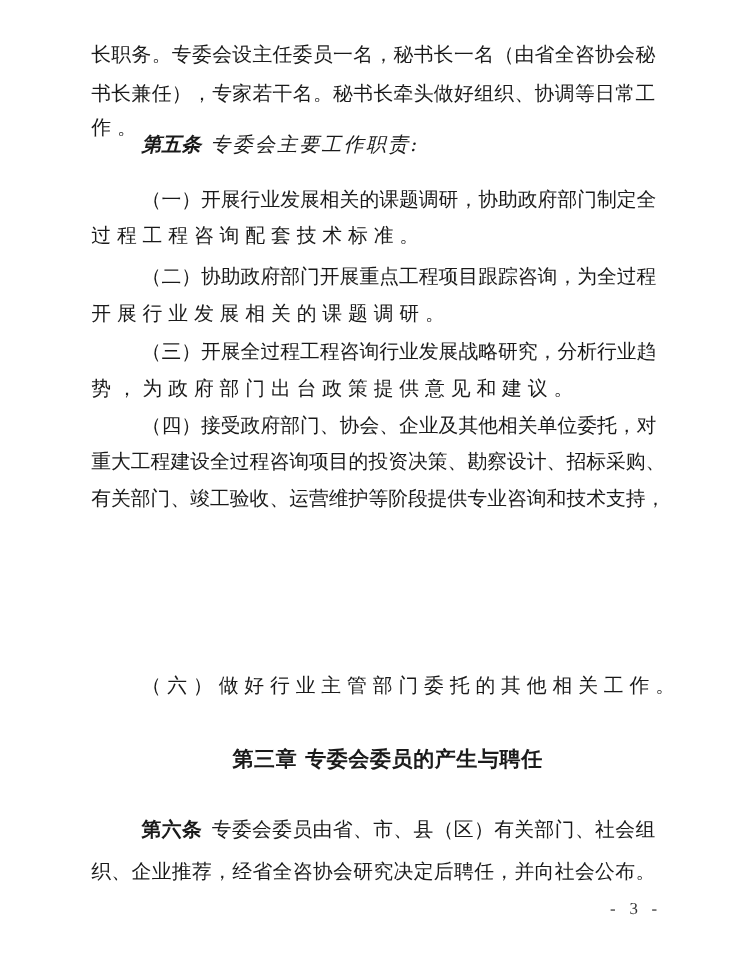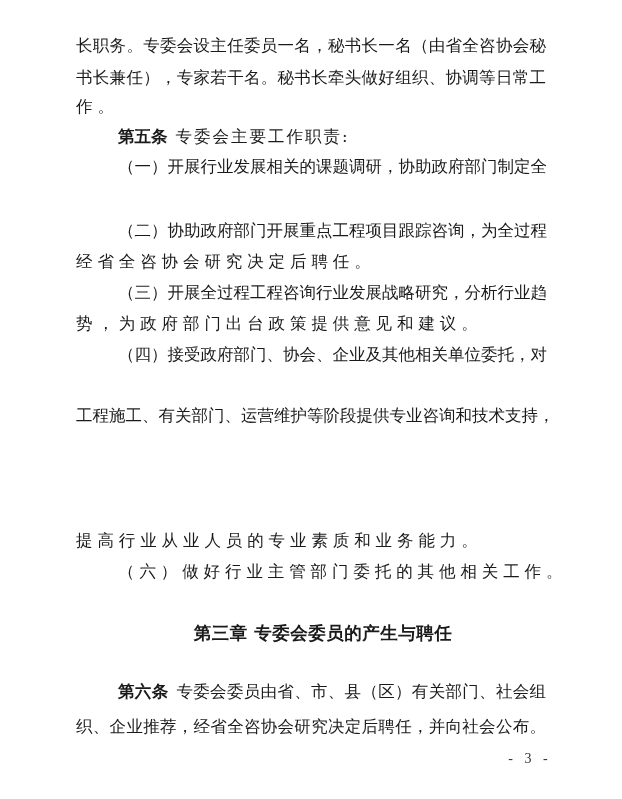--- a/index.html
+++ b/index.html
@@ -19,36 +19,37 @@
 </style>
 </head>
 <body>
 
 <div class="page">
 
   <div class="line" style="top:31px">长职务。专委会设主任委员一名，秘书长一名（由省全咨协会秘</div>
   <div class="line" style="top:63px">书长兼任），专家若干名。秘书长牵头做好组织、协调等日常工</div>
   <div class="line last" style="top:92px">作。</div>
 
-  <div class="line indent last" style="top:122px; letter-spacing:2px;">
+  <div class="line indent last" style="top:106px; letter-spacing:2px;font-style:italic;">
     <span class="art">第五条</span><span>专委会主要工作职责:</span>
   </div>
 
   <div class="line indent" style="top:152px">（一）开展行业发展相关的课题调研，协助政府部门制定全</div>
+  <div class="line last" style="top:182px">过程工程咨询配套技术标准。</div>
 
   <div class="line indent" style="top:216px">（二）协助政府部门开展重点工程项目跟踪咨询，为全过程</div>
-  <div class="line last" style="top:247px">经省全咨协会研究决定后聘任。</div>
+  <div class="line last" style="top:247px">开展行业发展相关的课题调研。</div>
 
   <div class="line indent" style="top:278px">（三）开展全过程工程咨询行业发展战略研究，分析行业趋</div>
   <div class="line last" style="top:309px">势，为政府部门出台政策提供意见和建议。</div>
 
   <div class="line indent" style="top:340px">（四）接受政府部门、协会、企业及其他相关单位委托，对</div>
-  <div class="line" style="top:401px">工程施工、有关部门、运营维护等阶段提供专业咨询和技术支持，</div>
+  <div class="line" style="top:370px">重大工程建设全过程咨询项目的投资决策、勘察设计、招标采购、</div>
+  <div class="line" style="top:401px">有关部门、竣工验收、运营维护等阶段提供专业咨询和技术支持，</div>
 
-  <div class="line last" style="top:526px">提高行业从业人员的专业素质和业务能力。</div>
 
   <div class="line indent last" style="top:557px">（六）做好行业主管部门委托的其他相关工作。</div>
 
   <div class="chapter">第三章  专委会委员的产生与聘任</div>
 
   <div class="line indent" style="top:677px">
     <span class="art">第六条</span><span>专委会委员由省、市、县（区）有关部门、社会组</span>
   </div>
   <div class="line" style="top:712px">织、企业推荐，经省全咨协会研究决定后聘任，并向社会公布。</div>
 

